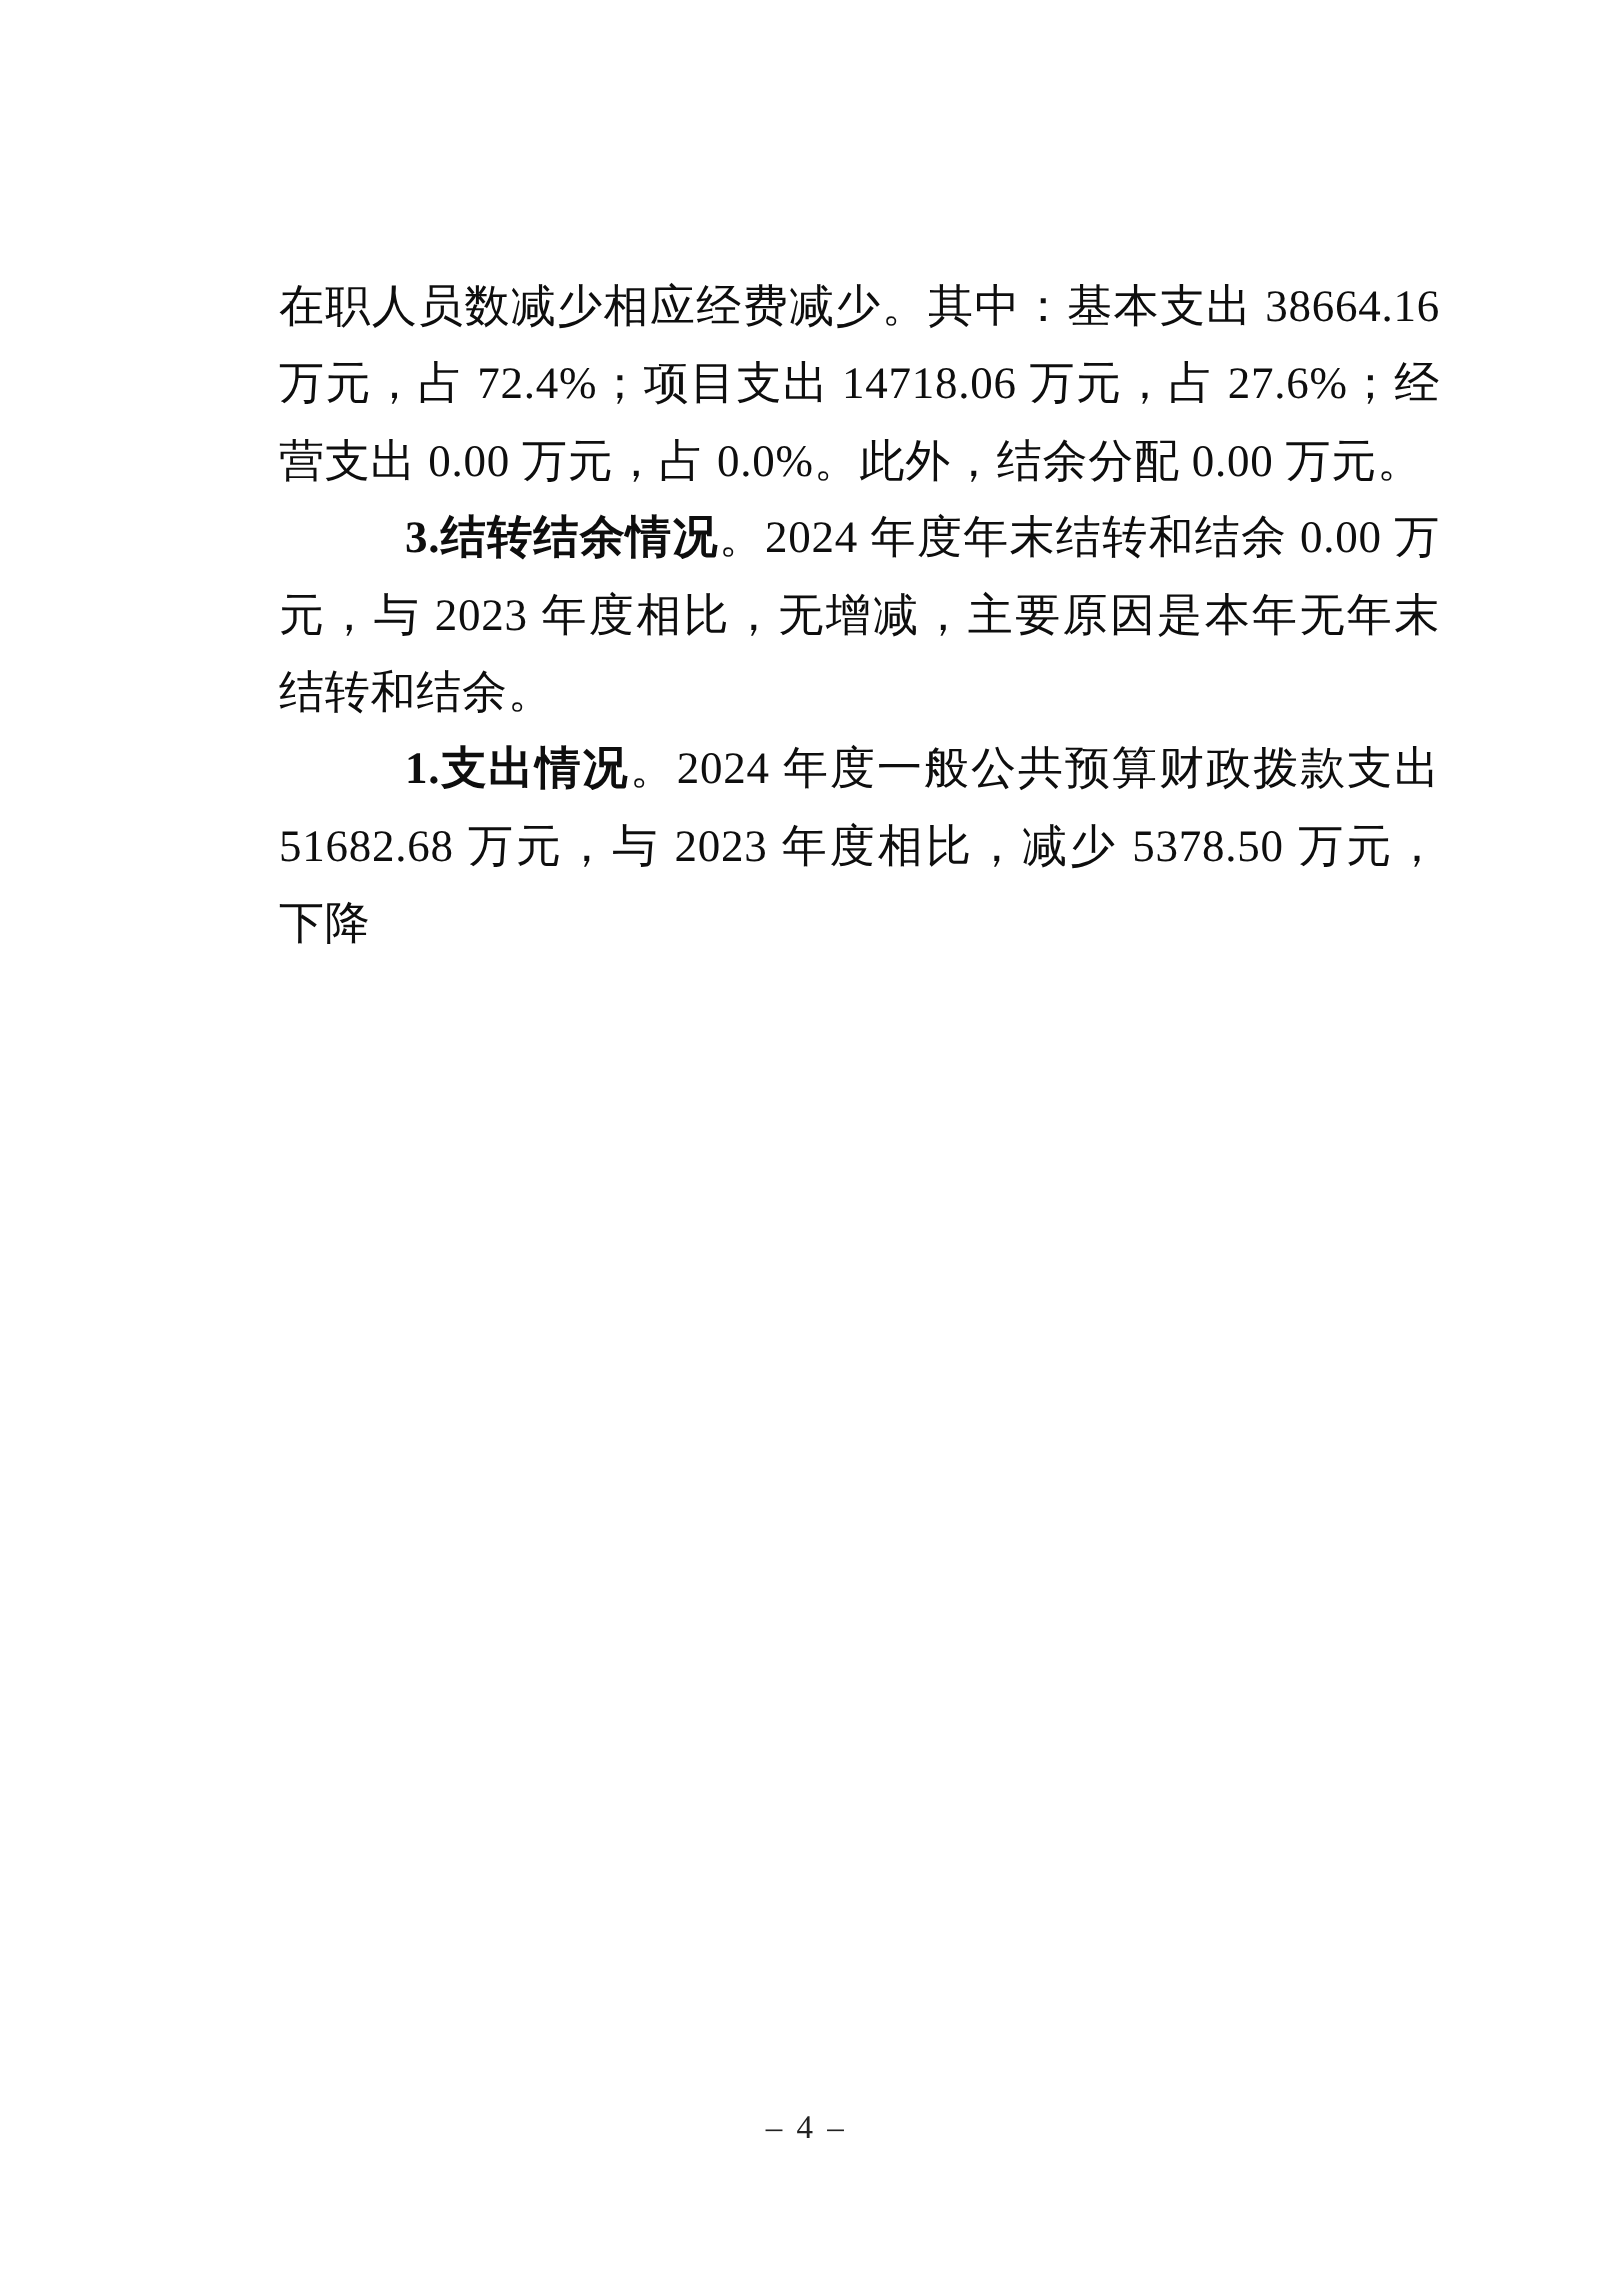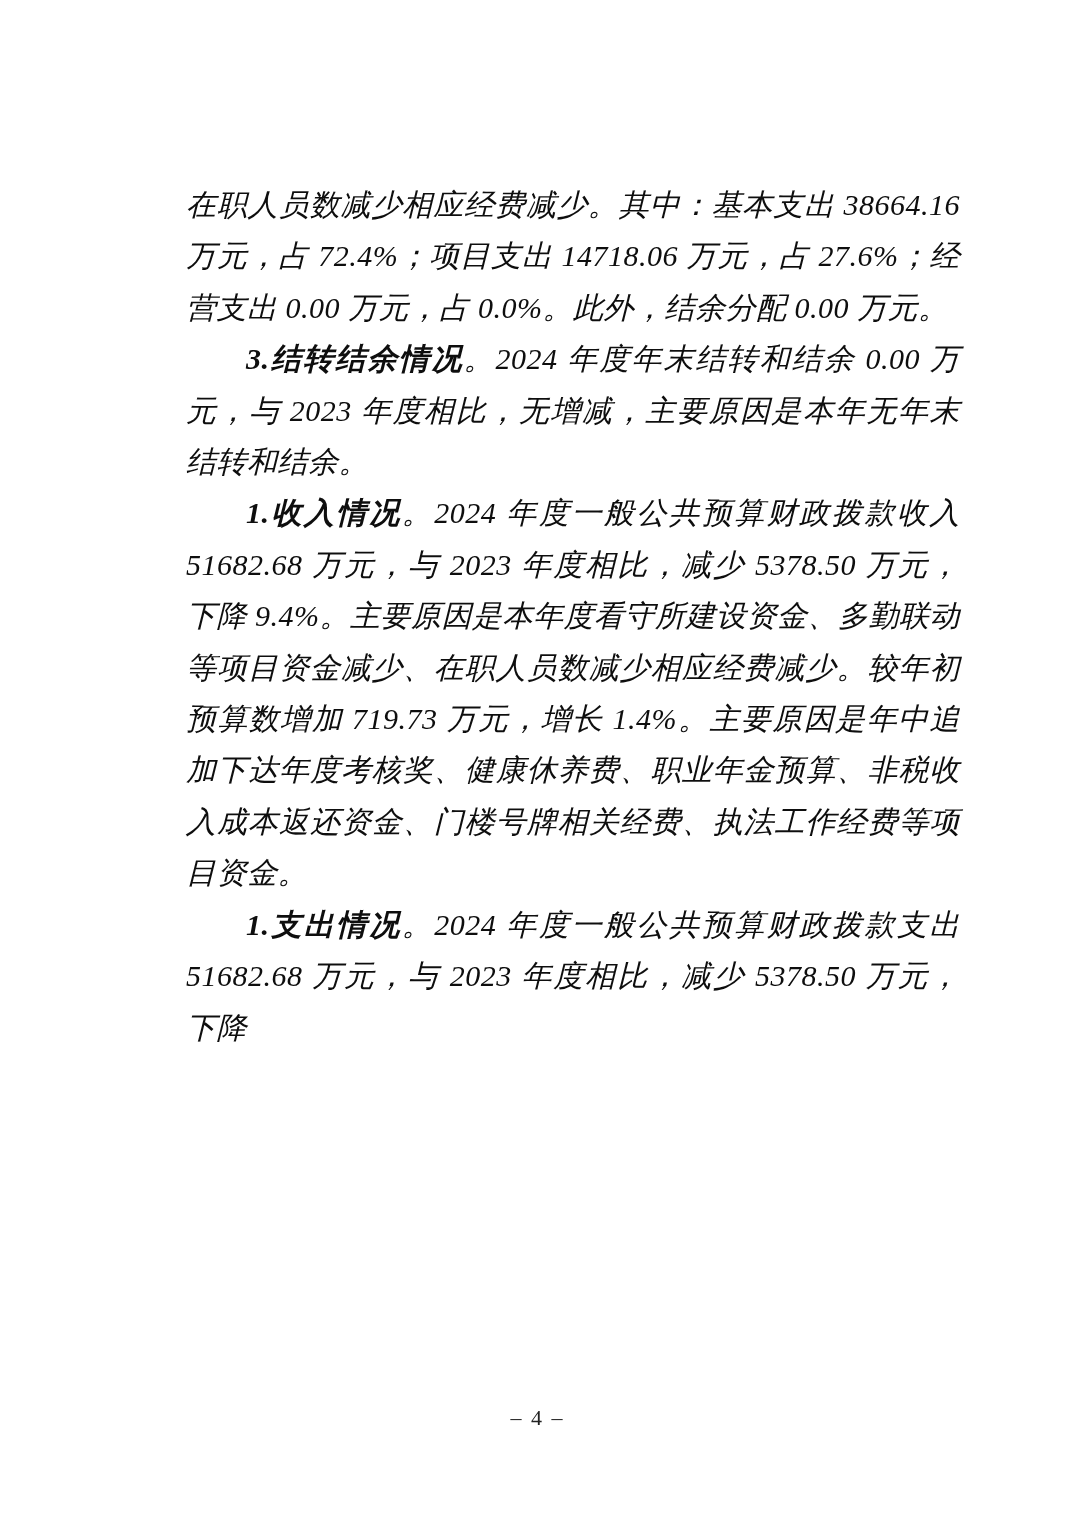--- a/index.html
+++ b/index.html
@@ -23,32 +23,32 @@
   .content {
     position: absolute;
     top: 179px;
     left: 186px;
     width: 774px;
     font-size: 30px;
     line-height: 51.4px;
     text-align: justify;
     text-justify: inter-ideograph;
     letter-spacing: 0.5px;
-    font-style: italic;
   }
   .para {
     margin: 0;
     padding: 0;
     text-indent: 2em;
   }
   .para.no-indent {
     text-indent: 0;
   }
   .lead {
     font-weight: bold;
+    margin-left: 24px;
   }
   .footer {
     position: absolute;
     top: 1402px;
     left: 0;
     width: 100%;
     text-align: center;
     font-size: 22px;
     line-height: 32px;
     color: #222222;
@@ -66,23 +66,20 @@
       <span>在职人员数减少相应经费减少。其中：基本支出 38664.16 万元，占 72.4%；项目支出 14718.06 万元，占 27.6%；经营支出 0.00 万元，占 0.0%。此外，结余分配 0.00 万元。</span>
     </p>
 
     <p class="para">
       <span class="lead">3.结转结余情况</span><span>。2024 年度年末结转和结余 0.00 万元，与 2023 年度相比，无增减，主要原因是本年无年末结转和结余。</span>
     </p>
 
 
 
 
-    <p class="para">
-      <span class="lead">1.收入情况</span><span>。2024 年度一般公共预算财政拨款收入 51682.68 万元，与 2023 年度相比，减少 5378.50 万元，下降 9.4%。主要原因是本年度看守所建设资金、多勤联动等项目资金减少、在职人员数减少相应经费减少。较年初预算数增加 719.73 万元，增长 1.4%。主要原因是年中追加下达年度考核奖、健康休养费、职业年金预算、非税收入成本返还资金、门楼号牌相关经费、执法工作经费等项目资金。</span>
-    </p>
 
 
     <p class="para">
       <span class="lead">1.支出情况</span><span>。2024 年度一般公共预算财政拨款支出 51682.68 万元，与 2023 年度相比，减少 5378.50 万元，下降</span>
     </p>
 
   </main>
 
   <footer class="footer">
     <span>– 4 –</span>

